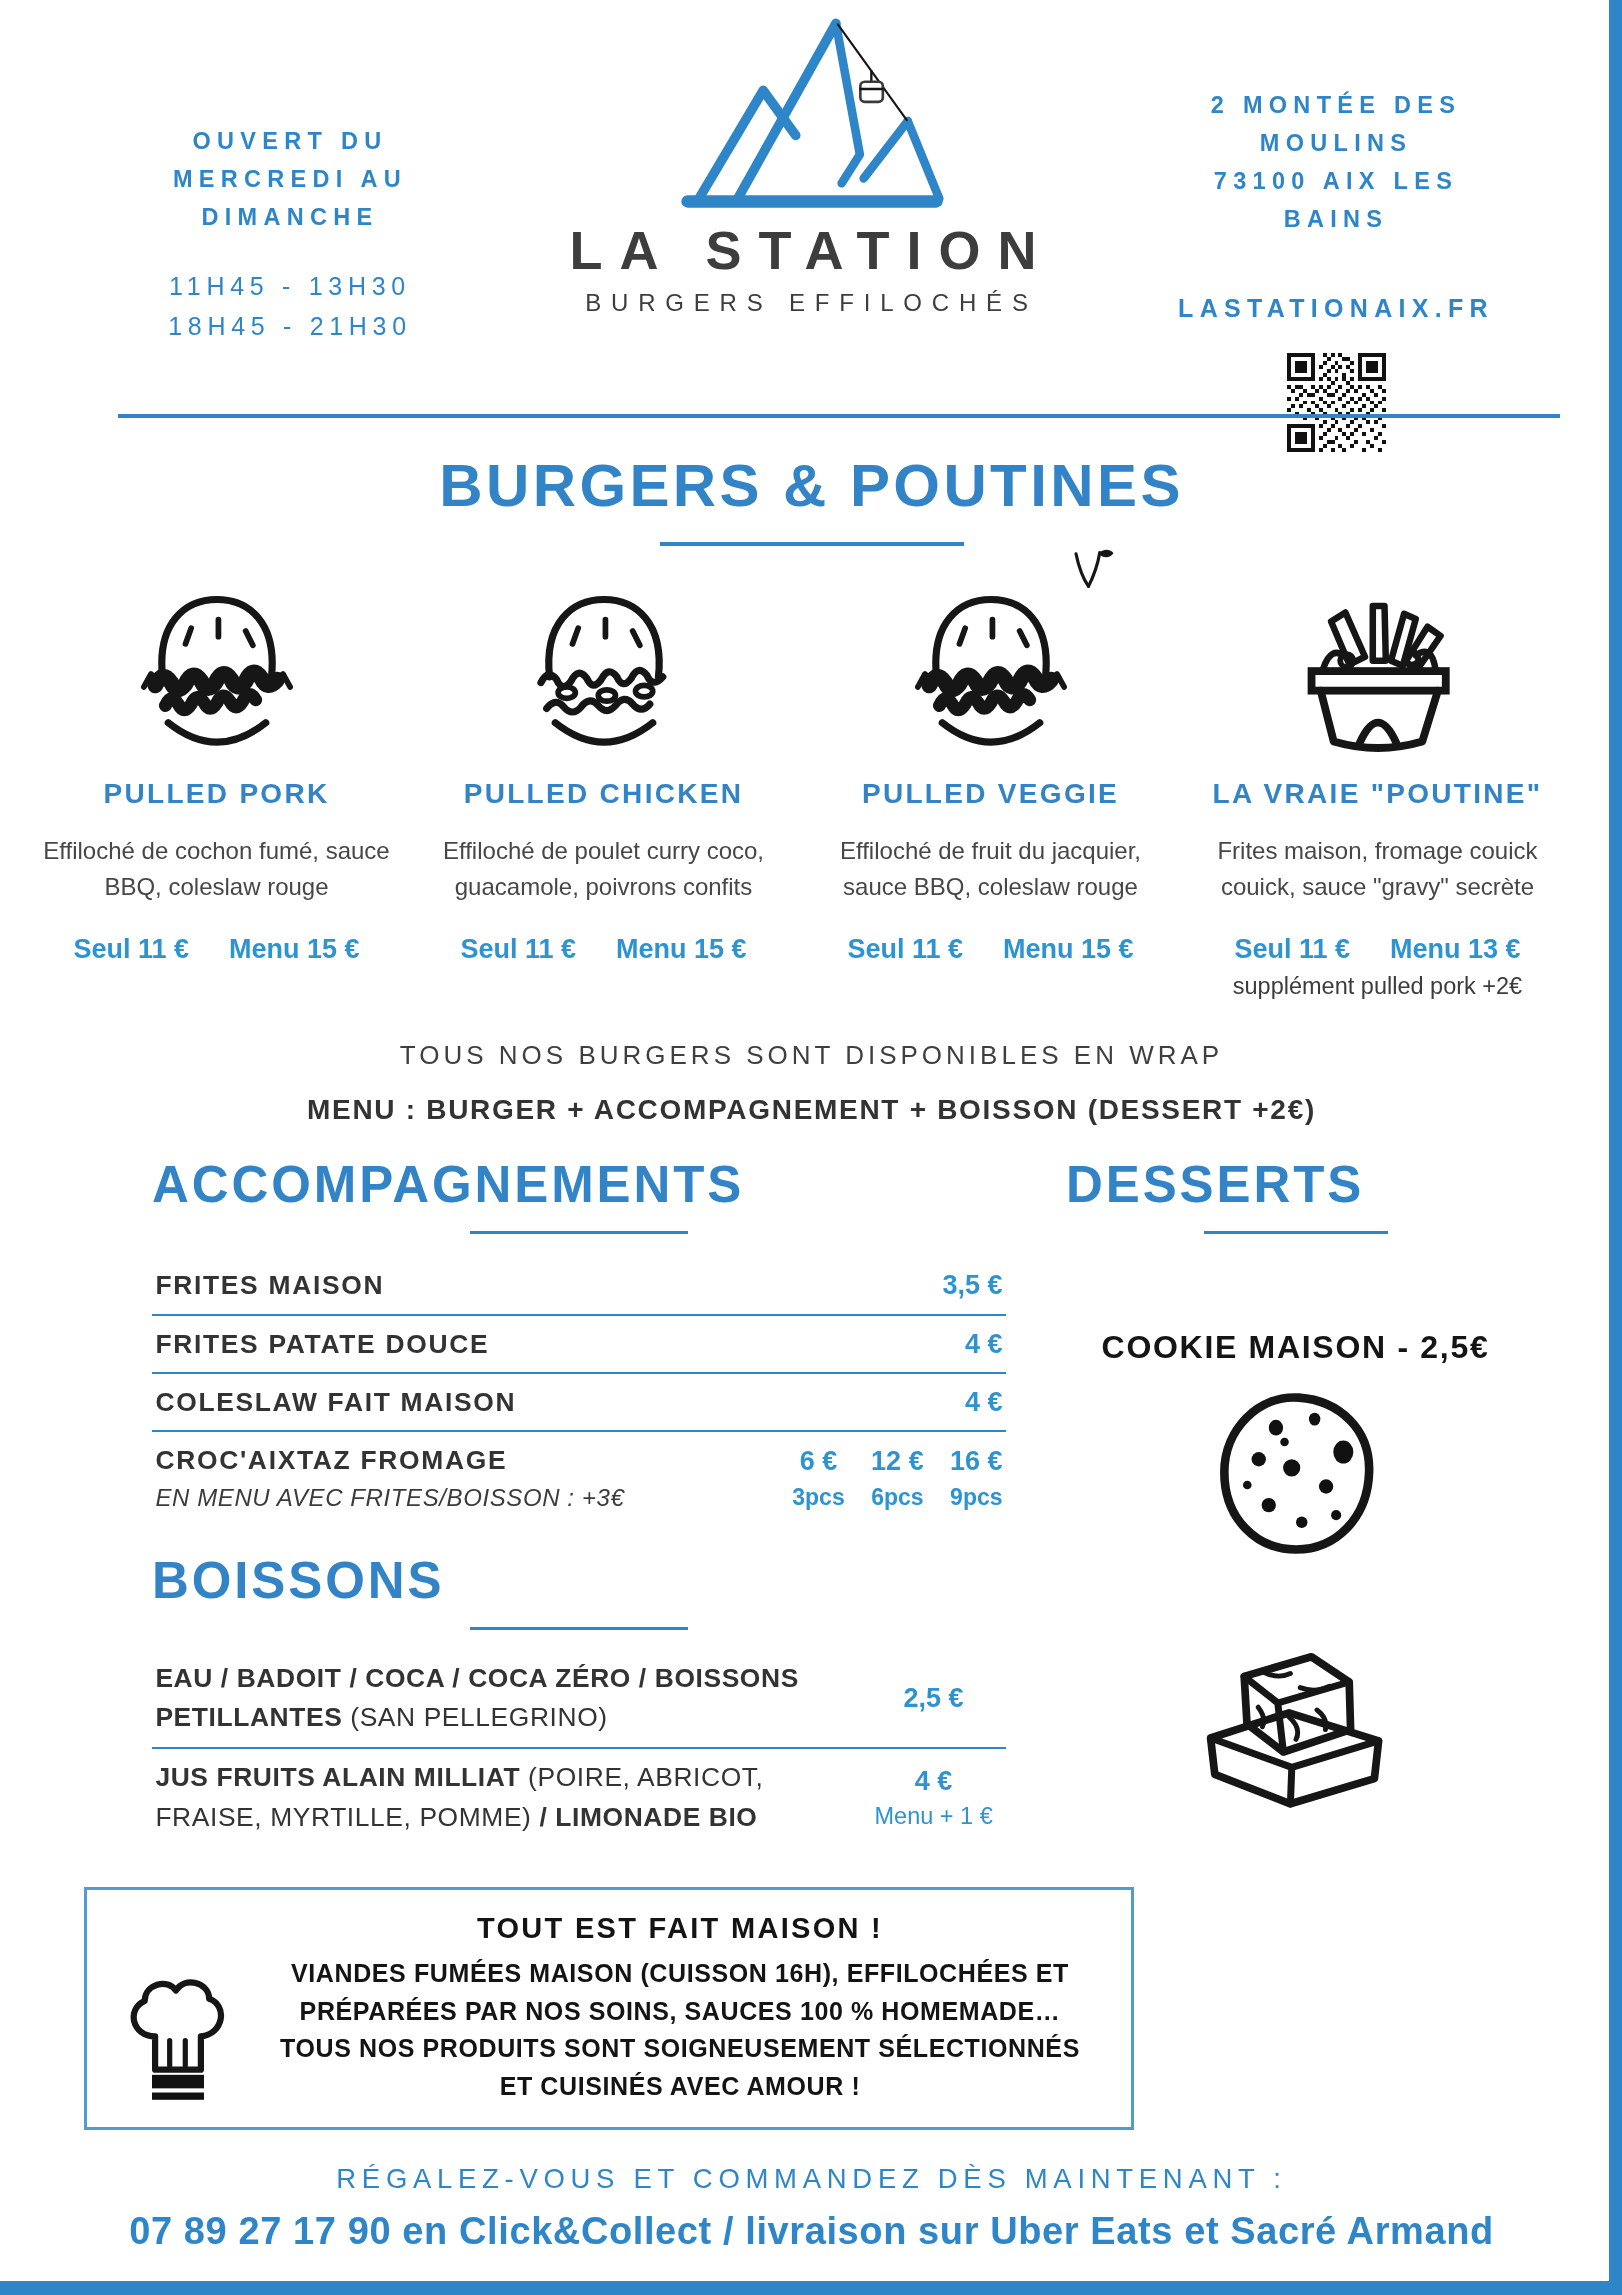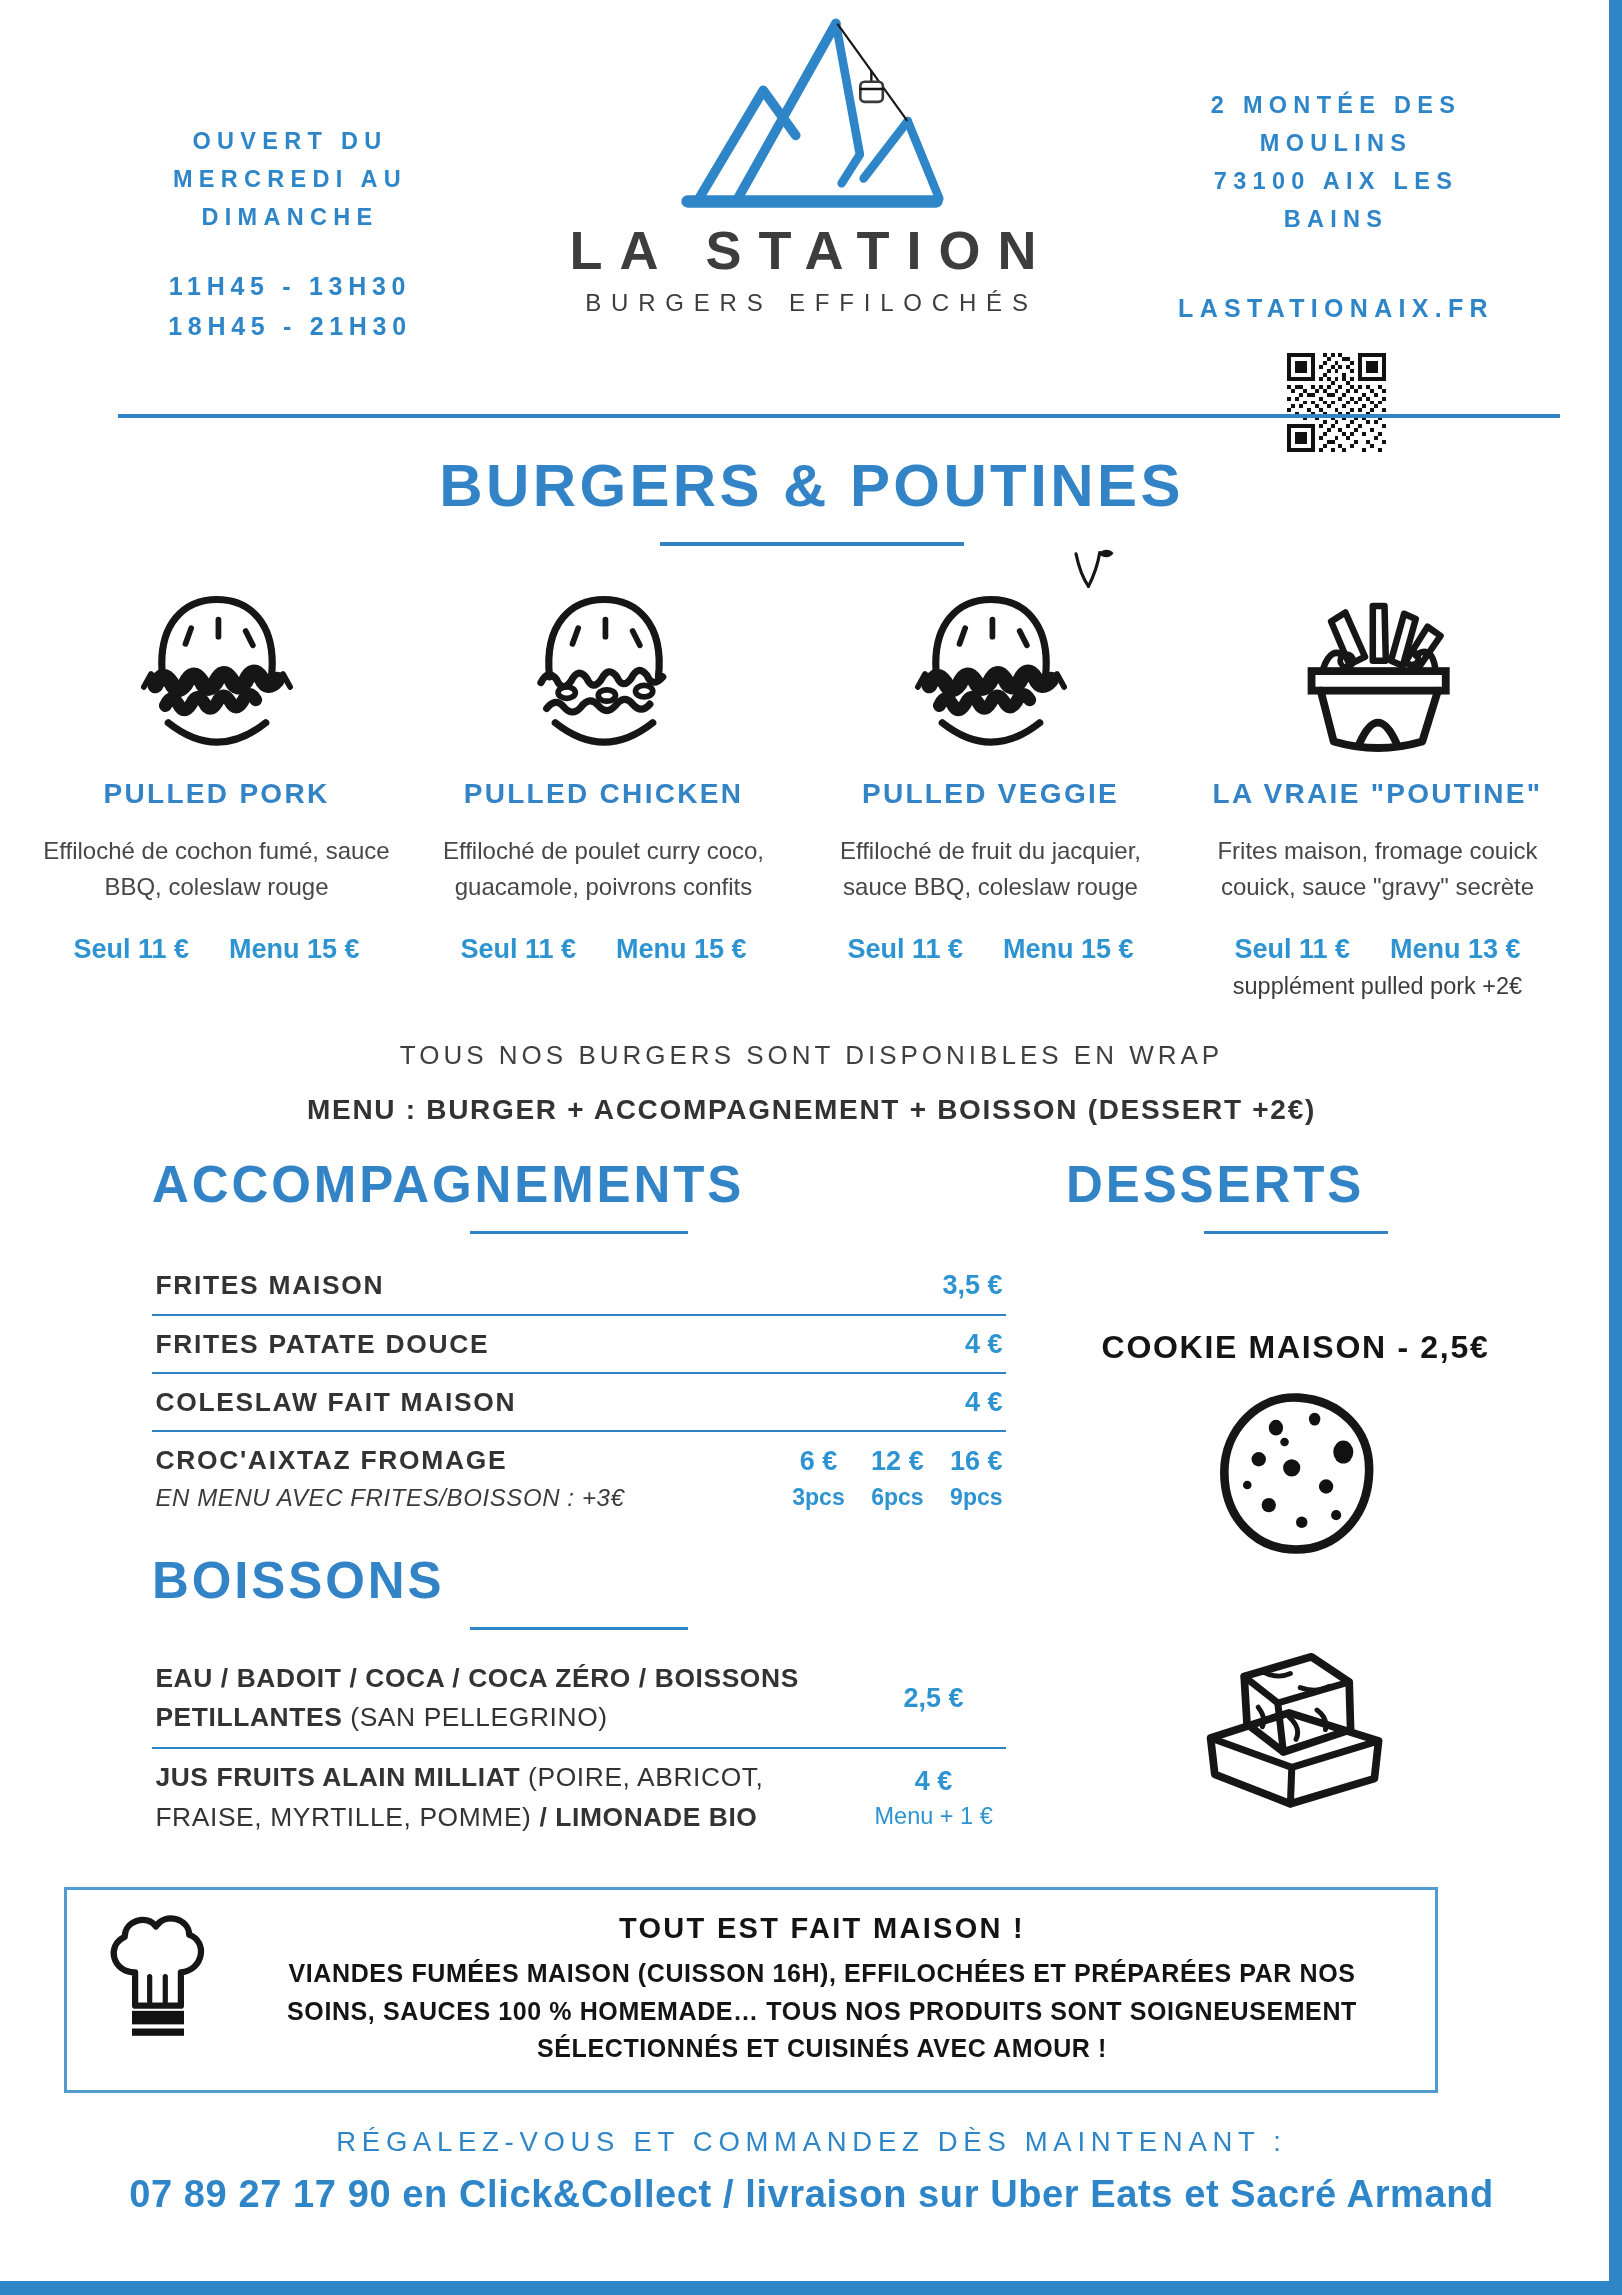--- a/index.html
+++ b/index.html
@@ -15,21 +15,21 @@
 
   
   .edge-right{position:absolute;top:0;right:0;width:13.8px;height:2295px;background:var(--blue);}
   .edge-bottom{position:absolute;left:0;bottom:0;width:1623px;height:13.8px;background:var(--blue);}
 
   
   .header{position:relative;height:418px;}
   .hours{position:absolute;left:118px;top:122px;width:344px;text-align:center;color:var(--blue);}
   .hours-line{font-size:23.5px;font-weight:700;letter-spacing:6.3px;line-height:1.62;}
   .hours-slots{margin-top:30px;}
-  .hours-slot{font-size:25px;font-weight:700;letter-spacing:5.7px;line-height:1.6;}
+  .hours-slot{font-size:25px;font-weight:400;letter-spacing:5.7px;line-height:1.6;}
 
   .logo-block{position:absolute;left:50%;transform:translateX(-50%);top:10.3px;width:494px;text-align:center;}
   .logo-art{width:402px;height:201px;display:block;margin:0 auto;}
   .brand-name{margin-top:8px;font-size:54px;font-weight:700;letter-spacing:17px;color:#3d3d3d;white-space:nowrap;}
   .brand-tagline{margin-top:8px;font-size:24px;font-weight:500;letter-spacing:9.8px;color:#3d3d3d;white-space:nowrap;}
 
   .address-block{position:absolute;right:109px;top:86px;width:356px;text-align:center;color:var(--blue);}
   .address-line{font-size:23.5px;font-weight:700;letter-spacing:6.3px;line-height:1.62;}
   .website{margin-top:56px;font-size:25px;font-weight:700;letter-spacing:6.3px;}
   .qr{width:99px;height:99px;margin-top:30px;}
@@ -88,21 +88,21 @@
 
   
   .dessert-item{text-align:center;}
   .dessert-name{font-size:32px;font-weight:700;letter-spacing:1.7px;color:#151515;white-space:nowrap;}
   .dessert-first{margin-top:95px;}
   .cookie-art{width:172px;height:172px;margin-top:23px;}
   .dessert-second{margin-top:49px;}
   .brownie-art{width:212px;height:189px;margin-top:13.8px;}
 
   
-  .homemade-box{margin:40px 0 0 64px;width:1374px;border:3.4px solid #4f9bd2;padding:22px 40px 22px 32px;display:flex;align-items:flex-start;gap:32px;}
+  .homemade-box{margin:40px 0 0 84px;width:1050px;border:3.4px solid #4f9bd2;padding:22px 40px 22px 32px;display:flex;align-items:flex-end;gap:32px;}
   .chef-art{width:118px;height:129px;flex:none;}
   .box-text{flex:1;text-align:center;color:var(--ink);}
   .box-title{font-size:29px;font-weight:700;letter-spacing:2.3px;}
   .box-body{margin-top:10.3px;font-size:25px;font-weight:700;letter-spacing:0.6px;line-height:1.5;}
 
   
   .footer-line1{margin-top:33px;text-align:center;font-size:27.5px;letter-spacing:5.7px;color:var(--blue);}
   .footer-line2{margin-top:15px;text-align:center;font-size:38px;font-weight:700;color:var(--blue);letter-spacing:0.6px;}
 
   

